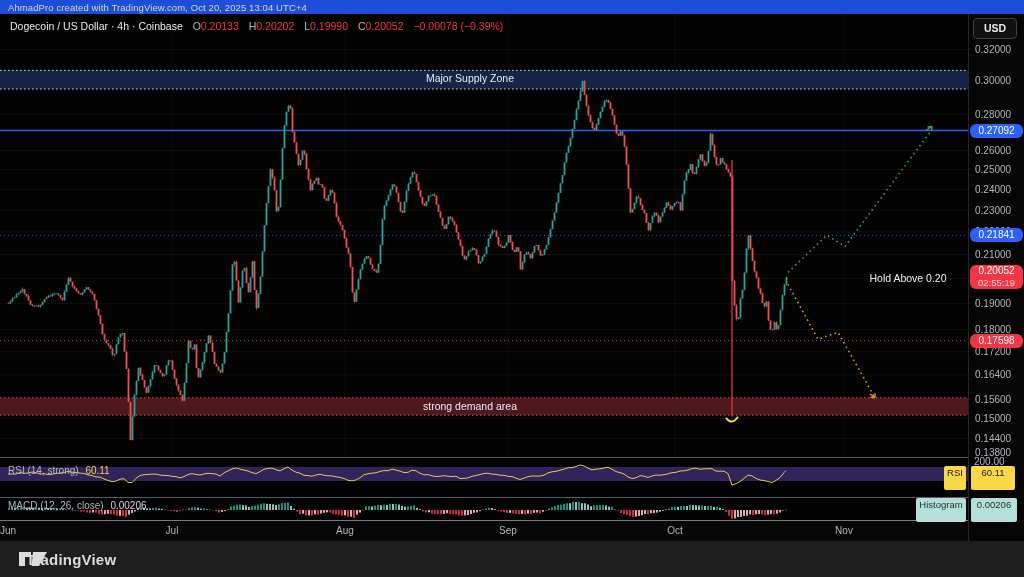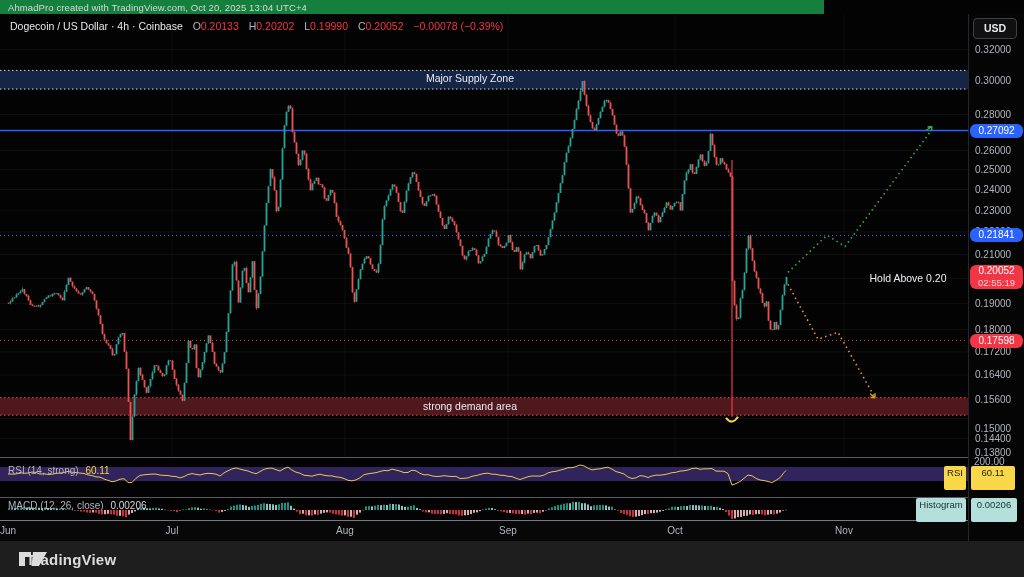--- a/index.html
+++ b/index.html
@@ -1,20 +1,20 @@
 <!DOCTYPE html>
 <html><head>
 <meta charset="utf-8">
 <style>
   html,body{margin:0;padding:0;background:#000;}
   #root{position:relative;width:1024px;height:577px;overflow:hidden;background:#030303;
         font-family:"Liberation Sans","DejaVu Sans",sans-serif;color:#b2b5be;-webkit-font-smoothing:antialiased;}
   .abs{position:absolute;}
   
-  .topbar{left:0;top:0;width:824px;height:14px;background:#15803d;}
+  .topbar{left:0;top:0;width:1024px;height:14px;background:#1d4ed8;}
   .topbar span{position:absolute;left:8px;top:2px;font-size:9.5px;color:#d8d8d8;letter-spacing:.1px;}
   
   .legend{left:10px;top:20px;height:14px;font-size:10.5px;white-space:nowrap;z-index:30;}
   .legend .sym{color:#e8e9ed;}
   .legend .k{color:#b2b5be;margin-left:7px;}
   .legend .v{color:#f23645;}
   .legend .chg{color:#f23645;margin-left:7px;}
   
   svg{position:absolute;left:0;display:block;}
   #price-pane{top:14px;}
@@ -411,21 +411,21 @@
       <div class="tick" style="top: 169px;">0.24000</div>
       <div class="tick" style="top: 190px;">0.23000</div>
       <div class="tick" style="top: 211px;">0.22000</div>
       <div class="tick" style="top: 234px;">0.21000</div>
       <div class="tick" style="top: 258px;">0.20000</div>
       <div class="tick" style="top: 283px;">0.19000</div>
       <div class="tick" style="top: 309px;">0.18000</div>
       <div class="tick" style="top: 331px;">0.17200</div>
       <div class="tick" style="top: 354px;">0.16400</div>
       <div class="tick" style="top: 379px;">0.15600</div>
-      <div class="tick" style="top: 398px; margin-top: 10px;">0.15000</div>
+      <div class="tick" style="top: 398px;">0.15000</div>
       <div class="tick" style="top: 418px;">0.14400</div>
       <div class="tick" style="top: 432px;">0.13800</div>
       <div class="plabel blue" style="top: 110px;">0.27092</div>
       <div class="plabel blue" style="top: 214px;">0.21841</div>
       <div class="plabel red" style="top: 320px;">0.17598</div>
       <div class="plabel red cur" style="top: 251px;">
         <div>0.20052</div>
         <div style="color:#ffd2d6;font-size:9.5px">02:55:19</div>
       </div>
     </div>

